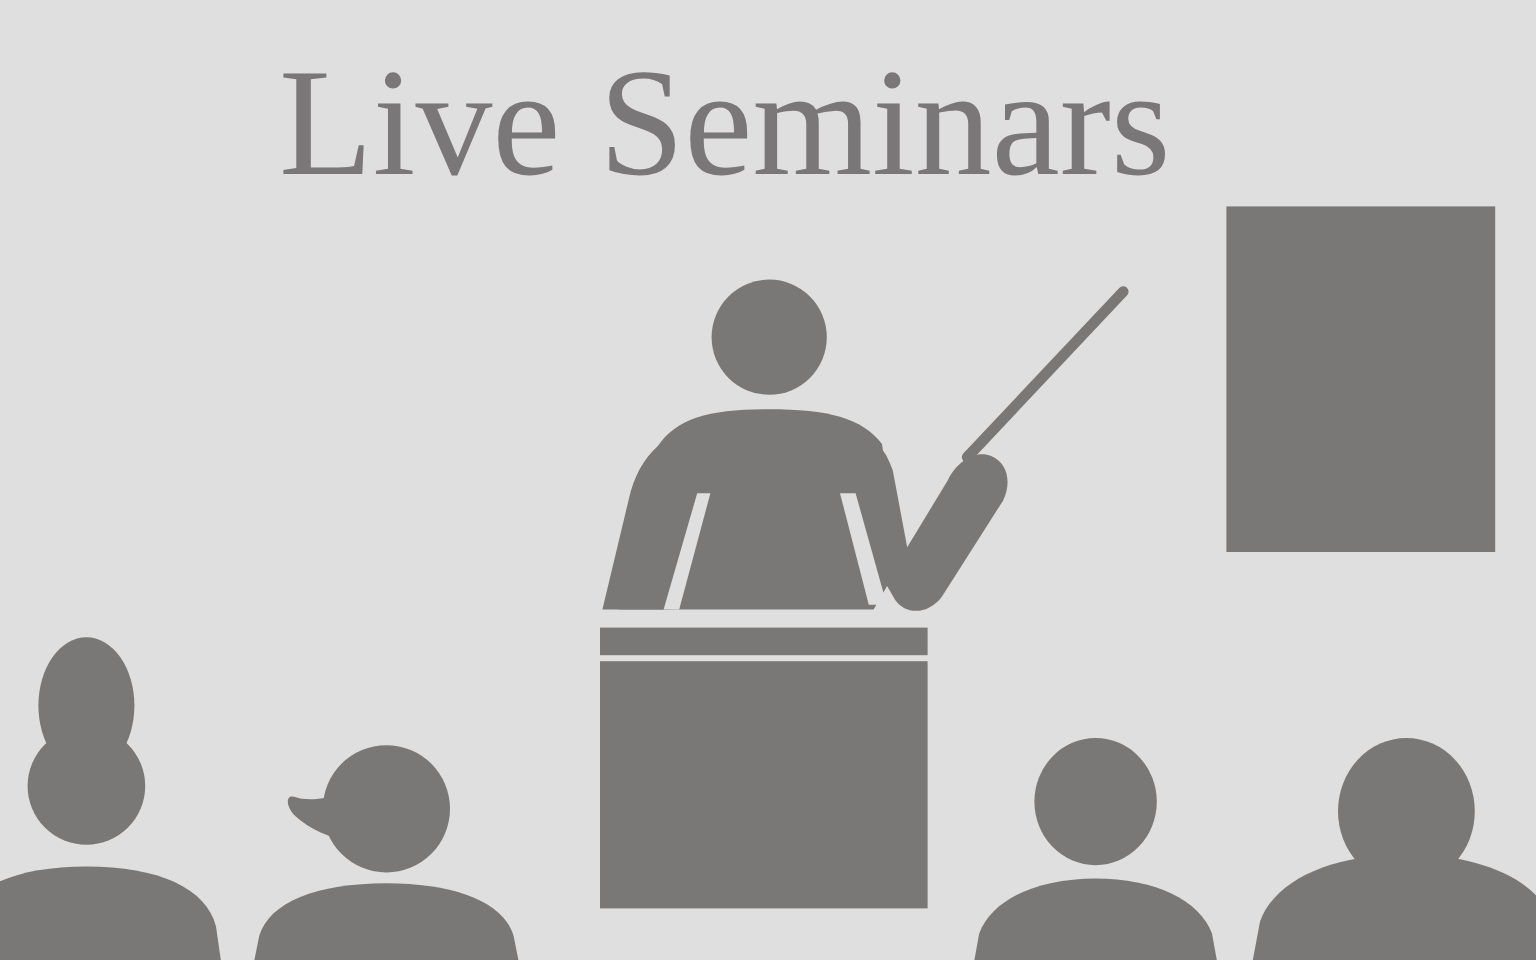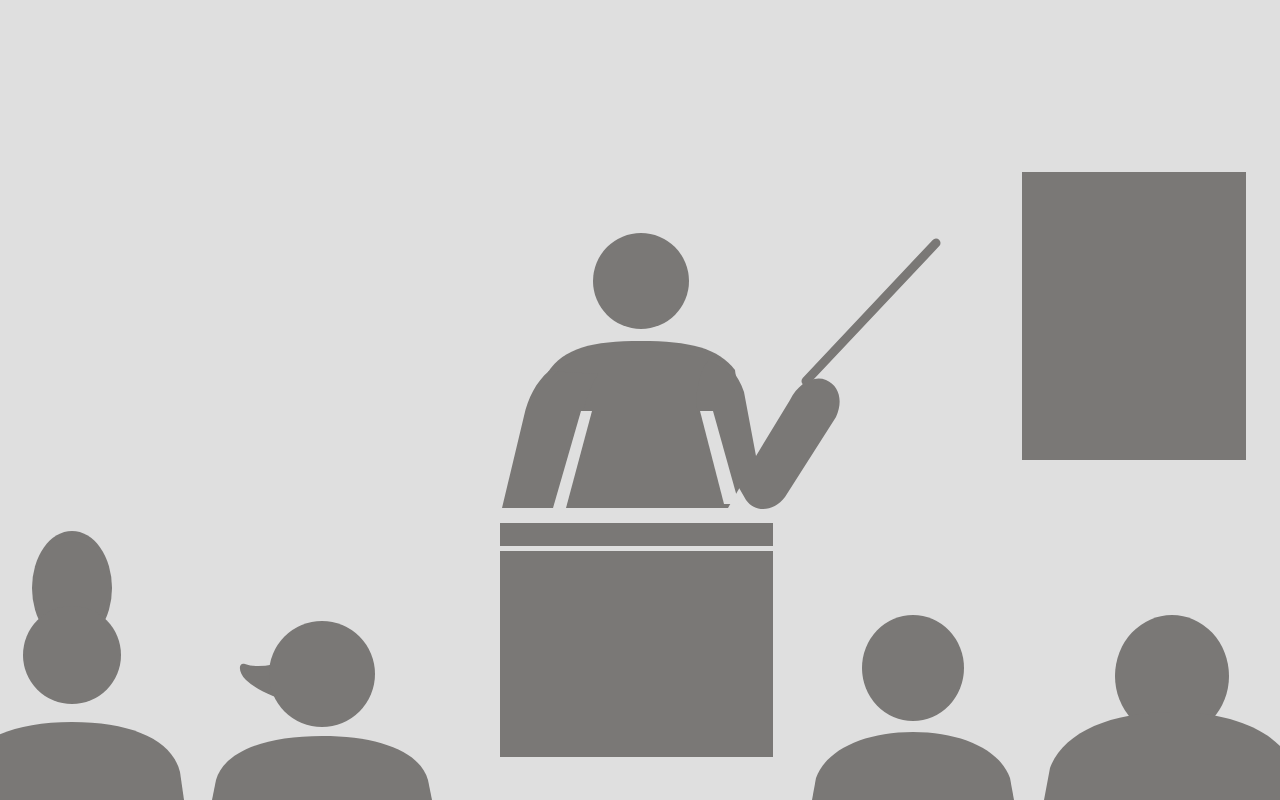--- a/index.html
+++ b/index.html
@@ -140,14 +140,17 @@
       <ellipse cx="1172" cy="676" rx="57" ry="61"></ellipse>
       <path d="M 1044 800
                L 1050 768
                C 1062 734 1108 712 1172 712
                C 1236 712 1282 734 1294 768
                L 1300 800 Z"></path>
     </g>
 
   </svg>
 
+  <div id="title-layer">
+    <div id="page-title">Live Seminars</div>
+  </div>
 
 </div>
 
 </body></html>

